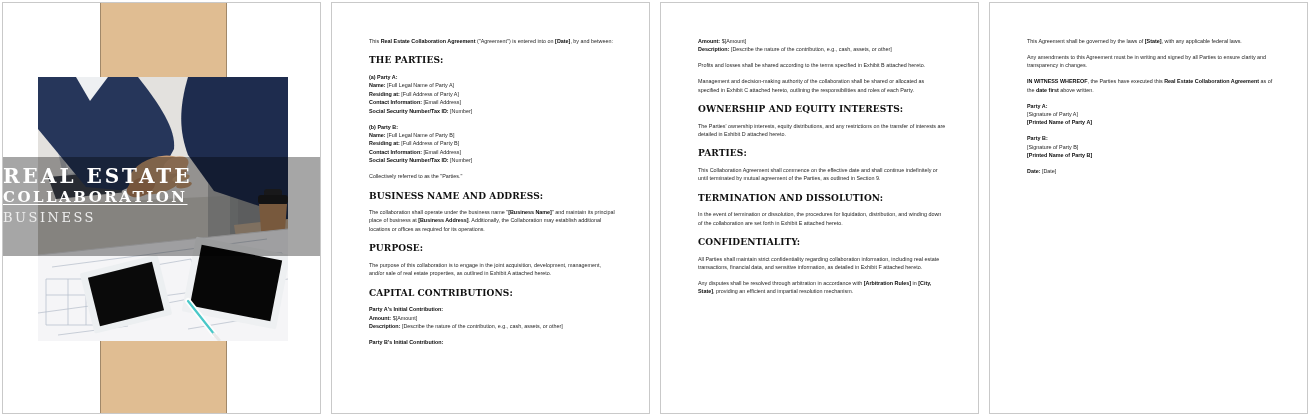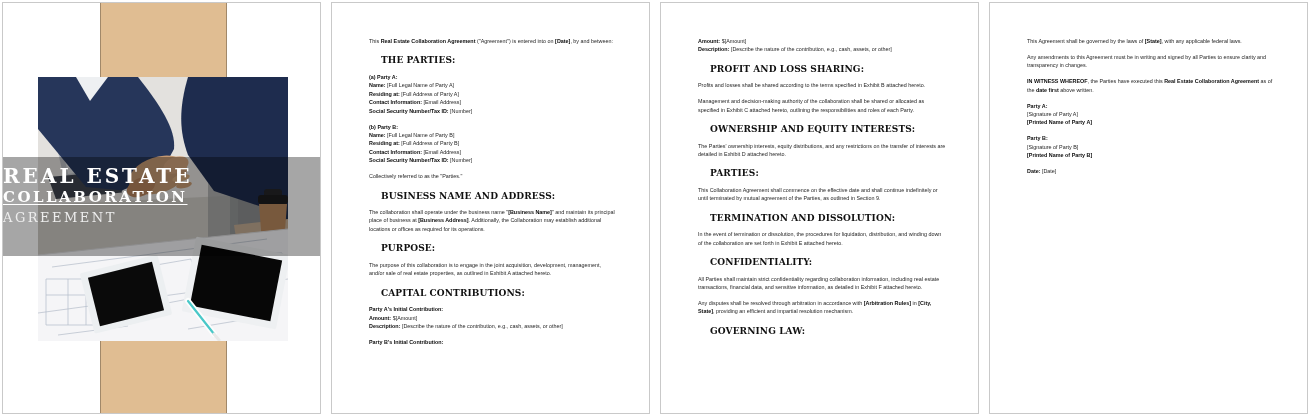--- a/index.html
+++ b/index.html
@@ -31,21 +31,21 @@
   .photo svg{display:block;width:100%;height:100%;}
   .band{position:absolute;left:-1px;right:-1px;top:154px;height:99px;background:var(--band_overlay);}
   .title-block{position:absolute;left:0;right:0;top:162px;color:var(--title_color);}
   .ct1{font-family:"DejaVu Serif","Liberation Serif",serif;font-weight:bold;font-size:20px;letter-spacing:3px;line-height:1.12;white-space:nowrap;}
   .ct2{font-family:"DejaVu Serif","Liberation Serif",serif;font-weight:bold;font-size:15px;letter-spacing:2.5px;line-height:1.15;margin-top:2px;text-decoration:underline;text-underline-offset:2px;white-space:nowrap;}
   .ct3{font-family:"DejaVu Serif","Liberation Serif",serif;font-weight:normal;font-size:13px;letter-spacing:2.5px;margin-top:3px;color:#ededed;white-space:nowrap;}
   
   .doc-content{padding:34px 32px 0 37px;}
   .doc-h{
     font-family:"DejaVu Serif","Liberation Serif",serif;font-weight:bold;
-    font-size:9px;color:var(--heading_color);margin:10px 12px 7px;letter-spacing:.1px;
+    font-size:9px;color:var(--heading_color);margin:10px 0 7px;letter-spacing:.1px;
   }
   .doc-p{font-size:5.4px;line-height:1.56;color:var(--body_color);margin:7.5px 0;}
   .doc-p b{color:#0d0d0d;}
   .doc-content > :first-child{margin-top:0;}
 </style>
 </head>
 <body>
 
 <div class="pages">
 
@@ -115,21 +115,21 @@
           <line x1="176" y1="257" x2="181" y2="263" stroke="#e8e8e8" stroke-width="3" stroke-linecap="round"></line>
         </g>
       </svg>
     </div>
 
     <div class="band"></div>
 
     <div class="title-block">
       <div class="ct1">REAL ESTATE</div>
       <div class="ct2">COLLABORATION</div>
-      <div class="ct3">AGREEMENT</div>
+      <div class="ct3">BUSINESS</div>
     </div>
   </div>
 
   <div class="page">
     <div class="doc-content">
         <div class="doc-p">This <b>Real Estate Collaboration Agreement</b> ("Agreement") is entered into on <b>[Date]</b>, by and between:</div>
         <div class="doc-h">THE PARTIES:</div>
         <div class="doc-p">
           <div><b>(a) Party A:</b></div>
           <div><b>Name:</b> [Full Legal Name of Party A]</div>
@@ -160,33 +160,31 @@
         </div>
       </div>
   </div>
 
   <div class="page">
     <div class="doc-content">
         <div class="doc-p">
           <div><b>Amount:</b> $[Amount]</div>
           <div><b>Description:</b> [Describe the nature of the contribution, e.g., cash, assets, or other]</div>
         </div>
-        <div class="doc-h">PROFIT AND LOSS SHARING:</div>
         <div class="doc-p">Profits and losses shall be shared according to the terms specified in Exhibit B attached hereto.</div>
         <div class="doc-p">Management and decision-making authority of the collaboration shall be shared or allocated as specified in Exhibit C attached hereto, outlining the responsibilities and roles of each Party.</div>
         <div class="doc-h">OWNERSHIP AND EQUITY INTERESTS:</div>
         <div class="doc-p">The Parties' ownership interests, equity distributions, and any restrictions on the transfer of interests are detailed in Exhibit D attached hereto.</div>
         <div class="doc-h">PARTIES:</div>
         <div class="doc-p">This Collaboration Agreement shall commence on the effective date and shall continue indefinitely or until terminated by mutual agreement of the Parties, as outlined in Section 9.</div>
         <div class="doc-h">TERMINATION AND DISSOLUTION:</div>
         <div class="doc-p">In the event of termination or dissolution, the procedures for liquidation, distribution, and winding down of the collaboration are set forth in Exhibit E attached hereto.</div>
         <div class="doc-h">CONFIDENTIALITY:</div>
         <div class="doc-p">All Parties shall maintain strict confidentiality regarding collaboration information, including real estate transactions, financial data, and sensitive information, as detailed in Exhibit F attached hereto.</div>
         <div class="doc-p">Any disputes shall be resolved through arbitration in accordance with <b>[Arbitration Rules]</b> in <b>[City, State]</b>, providing an efficient and impartial resolution mechanism.</div>
-        <div class="doc-h">GOVERNING LAW:</div>
       </div>
   </div>
 
   <div class="page">
     <div class="doc-content">
         <div class="doc-p">This Agreement shall be governed by the laws of <b>[State]</b>, with any applicable federal laws.</div>
         <div class="doc-p">Any amendments to this Agreement must be in writing and signed by all Parties to ensure clarity and transparency in changes.</div>
         <div class="doc-p"><b>IN WITNESS WHEREOF</b>, the Parties have executed this <b>Real Estate Collaboration Agreement</b> as of the <b>date first</b> above written.</div>
         <div class="doc-p">
           <div><b>Party A:</b></div>

